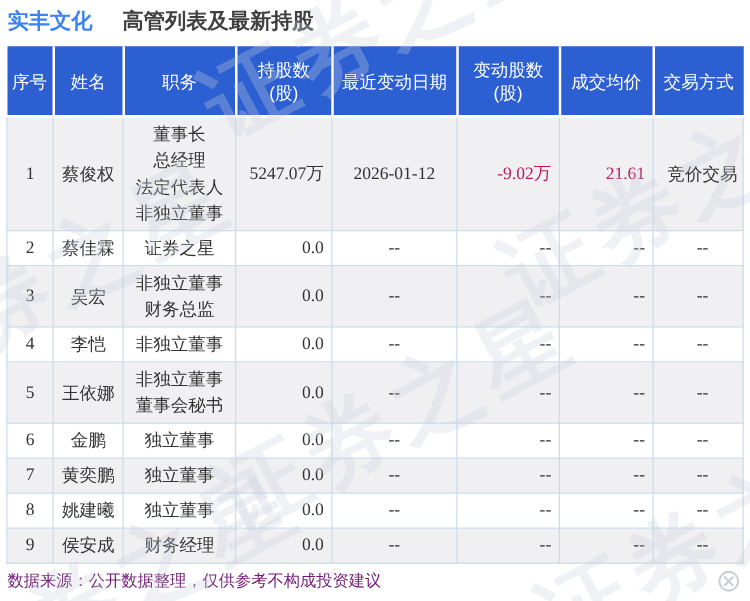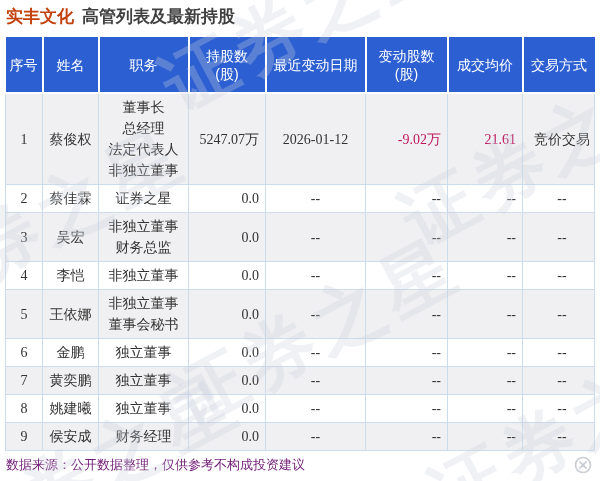--- a/index.html
+++ b/index.html
@@ -9,21 +9,21 @@
     font-family:"Liberation Sans", sans-serif;
     color:#333333;
     position:relative;
     overflow:hidden;
   }
   .title {
     position:absolute; left:6px; top:5px;
     font-size:17px; font-weight:bold;
     white-space:nowrap;
   }
-  .title .company { color:#c2410c; margin-right:8px;text-align:center; }
+  .title .company { color:#3b82f6; margin-right:24px;text-align:center; }
   .title .subtitle { color:#404040; }
 
   table.exec {
     position:absolute; left:5px; top:37px;
     width:589px;
     border-collapse:collapse;
     table-layout:fixed;
   }
   table.exec th {
     background:#2c5fd2; color:#ffffff;

